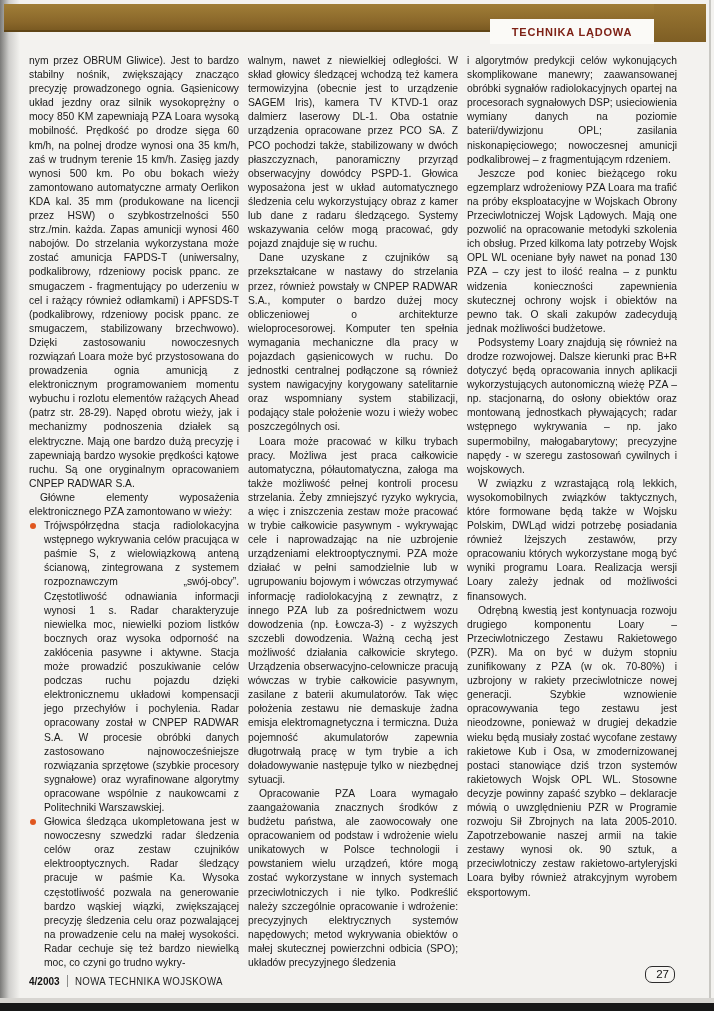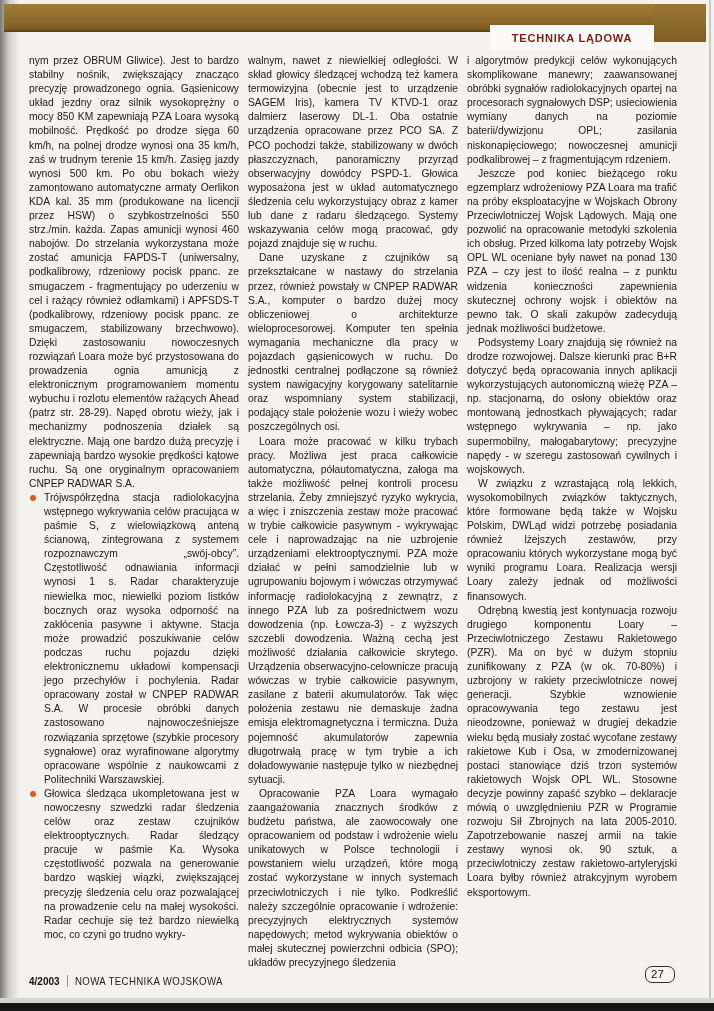--- a/index.html
+++ b/index.html
@@ -14,21 +14,21 @@
     background:linear-gradient(to right,rgba(92,92,90,.8),rgba(140,140,138,.35) 45%,rgba(200,200,198,0));}
   .bottom-strip{position:absolute;left:0;bottom:0;width:714px;height:8px;background:#171717;}
   .pre-bottom{position:absolute;left:0;bottom:8px;width:714px;height:5px;background:#d7d5d1;}
   .right-edge{position:absolute;right:3px;top:0;width:2px;height:1011px;background:rgba(160,158,152,.5);}
   
   .bar{position:absolute;left:4px;top:4px;width:702px;height:26px;
     background:linear-gradient(to bottom,#a07e37,#8a672a 70%,#7a5a22);
     border-bottom:2px solid #5f4517;}
   .bar-right{position:absolute;left:654px;top:4px;width:52px;height:38px;
     background:linear-gradient(to bottom,#9a7733,#7e5e24);}
-  .section-tab{position:absolute;left:490px;top:25px;width:164px;height:25px;
+  .section-tab{position:absolute;left:490px;top:19px;width:164px;height:25px;
     background:#fbfaf7;display:flex;align-items:center;justify-content:center;}
   .section-tab span{font-size:11px;font-weight:bold;letter-spacing:.8px;color:#7e2217;}
   
   .columns{position:absolute;left:29px;top:54px;width:648px;height:924px;
     display:flex;gap:9px;overflow:hidden;}
   .column{width:210px;flex:0 0 210px;
     font-size:10.3px;line-height:14.1px;color:#191919;
     text-align:justify;}
   .column p{margin:0;}
   .column p.paragraph{text-indent:11px;}
@@ -37,39 +37,40 @@
   .bullet-dot{position:absolute;left:1px;top:4px;width:6px;height:6px;border-radius:50%;
     background:#e0571f;}
   
   .footer{position:absolute;left:29px;top:975px;display:flex;align-items:center;gap:7px;}
   .footer .issue{font-size:10px;font-weight:bold;color:#121212;}
   .footer .sep{width:1px;height:12px;background:#8c8c8a;}
   .footer .mag{font-size:10.5px;color:#222;letter-spacing:.4px;
     transform:scaleX(.92);transform-origin:left center;}
   .page-badge{position:absolute;left:645px;top:966px;min-width:18px;padding:1px 5px 2px;
     border:1.7px solid #2c2c2c;border-radius:7px;background:#f6f5f2;
-    font-size:11.5px;color:#111;text-align:left;}
+    font-size:11.5px;color:#111;text-align:right;}
 </style>
 </head>
 <body>
 
 <div class="left-shadow"></div>
 <div class="right-edge"></div>
 <div class="pre-bottom"></div>
 <div class="bottom-strip"></div>
 
 <div class="bar"></div>
 <div class="bar-right"></div>
 <div class="section-tab">
   <span>TECHNIKA LĄDOWA</span>
 </div>
 
 <div class="columns">
   <div class="column">
       <p class="continuation">nym przez OBRUM Gliwice). Jest to bardzo stabilny nośnik, zwiększający znacząco precyzję prowadzonego ognia. Gąsienicowy układ jezdny oraz silnik wysokoprężny o mocy 850 KM zapewniają PZA Loara wysoką mobilność. Prędkość po drodze sięga 60 km/h, na polnej drodze wynosi ona 35 km/h, zaś w trudnym terenie 15 km/h. Zasięg jazdy wynosi 500 km. Po obu bokach wieży zamontowano automatyczne armaty Oerlikon KDA kal. 35 mm (produkowane na licencji przez HSW) o szybkostrzelności 550 strz./min. każda. Zapas amunicji wynosi 460 nabojów. Do strzelania wykorzystana może zostać amunicja FAPDS-T (uniwersalny, podkalibrowy, rdzeniowy pocisk ppanc. ze smugaczem - fragmentujący po uderzeniu w cel i rażący również odłamkami) i APFSDS-T (podkalibrowy, rdzeniowy pocisk ppanc. ze smugaczem, stabilizowany brzechwowo). Dzięki zastosowaniu nowoczesnych rozwiązań Loara może być przystosowana do prowadzenia ognia amunicją z elektronicznym programowaniem momentu wybuchu i rozlotu elementów rażących Ahead (patrz str. 28-29). Napęd obrotu wieży, jak i mechanizmy podnoszenia działek są elektryczne. Mają one bardzo dużą precyzję i zapewniają bardzo wysokie prędkości kątowe ruchu. Są one oryginalnym opracowaniem CNPEP RADWAR S.A.</p>
+      <p class="paragraph">Główne elementy wyposażenia elektronicznego PZA zamontowano w wieży:</p>
       <p class="bullet-item"><span class="bullet-dot"></span>Trójwspółrzędna stacja radiolokacyjna wstępnego wykrywania celów pracująca w paśmie S, z wielowiązkową anteną ścianową, zintegrowana z systemem rozpoznawczym „swój-obcy”. Częstotliwość odnawiania informacji wynosi 1 s. Radar charakteryzuje niewielka moc, niewielki poziom listków bocznych oraz wysoka odporność na zakłócenia pasywne i aktywne. Stacja może prowadzić poszukiwanie celów podczas ruchu pojazdu dzięki elektronicznemu układowi kompensacji jego przechyłów i pochylenia. Radar opracowany został w CNPEP RADWAR S.A. W procesie obróbki danych zastosowano najnowocześniejsze rozwiązania sprzętowe (szybkie procesory sygnałowe) oraz wyrafinowane algorytmy opracowane wspólnie z naukowcami z Politechniki Warszawskiej.</p>
       <p class="bullet-item"><span class="bullet-dot"></span>Głowica śledząca ukompletowana jest w nowoczesny szwedzki radar śledzenia celów oraz zestaw czujników elektrooptycznych. Radar śledzący pracuje w paśmie Ka. Wysoka częstotliwość pozwala na generowanie bardzo wąskiej wiązki, zwiększającej precyzję śledzenia celu oraz pozwalającej na prowadzenie celu na małej wysokości. Radar cechuje się też bardzo niewielką moc, co czyni go trudno wykry-</p>
     </div>
   <div class="column">
       <p class="continuation">walnym, nawet z niewielkiej odległości. W skład głowicy śledzącej wchodzą też kamera termowizyjna (obecnie jest to urządzenie SAGEM Iris), kamera TV KTVD-1 oraz dalmierz laserowy DL-1. Oba ostatnie urządzenia opracowane przez PCO SA. Z PCO pochodzi także, stabilizowany w dwóch płaszczyznach, panoramiczny przyrząd obserwacyjny dowódcy PSPD-1. Głowica wyposażona jest w układ automatycznego śledzenia celu wykorzystujący obraz z kamer lub dane z radaru śledzącego. Systemy wskazywania celów mogą pracować, gdy pojazd znajduje się w ruchu.</p>
       <p class="paragraph">Dane uzyskane z czujników są przekształcane w nastawy do strzelania przez, również powstały w CNPEP RADWAR S.A., komputer o bardzo dużej mocy obliczeniowej o architekturze wieloprocesorowej. Komputer ten spełnia wymagania mechaniczne dla pracy w pojazdach gąsienicowych w ruchu. Do jednostki centralnej podłączone są również system nawigacyjny korygowany satelitarnie oraz wspomniany system stabilizacji, podający stale położenie wozu i wieży wobec poszczególnych osi.</p>
       <p class="paragraph">Loara może pracować w kilku trybach pracy. Możliwa jest praca całkowicie automatyczna, półautomatyczna, załoga ma także możliwość pełnej kontroli procesu strzelania. Żeby zmniejszyć ryzyko wykrycia, a więc i zniszczenia zestaw może pracować w trybie całkowicie pasywnym - wykrywając cele i naprowadzając na nie uzbrojenie urządzeniami elektrooptycznymi. PZA może działać w pełni samodzielnie lub w ugrupowaniu bojowym i wówczas otrzymywać informację radiolokacyjną z zewnątrz, z innego PZA lub za pośrednictwem wozu dowodzenia (np. Łowcza-3) - z wyższych szczebli dowodzenia. Ważną cechą jest możliwość działania całkowicie skrytego. Urządzenia obserwacyjno-celownicze pracują wówczas w trybie całkowicie pasywnym, zasilane z baterii akumulatorów. Tak więc położenia zestawu nie demaskuje żadna emisja elektromagnetyczna i termiczna. Duża pojemność akumulatorów zapewnia długotrwałą pracę w tym trybie a ich doładowywanie następuje tylko w niezbędnej sytuacji.</p>
       <p class="paragraph">Opracowanie PZA Loara wymagało zaangażowania znacznych środków z budżetu państwa, ale zaowocowały one opracowaniem od podstaw i wdrożenie wielu unikatowych w Polsce technologii i powstaniem wielu urządzeń, które mogą zostać wykorzystane w innych systemach przeciwlotniczych i nie tylko. Podkreślić należy szczególnie opracowanie i wdrożenie: precyzyjnych elektrycznych systemów napędowych; metod wykrywania obiektów o małej skutecznej powierzchni odbicia (SPO); układów precyzyjnego śledzenia</p>
     </div>
   <div class="column">

